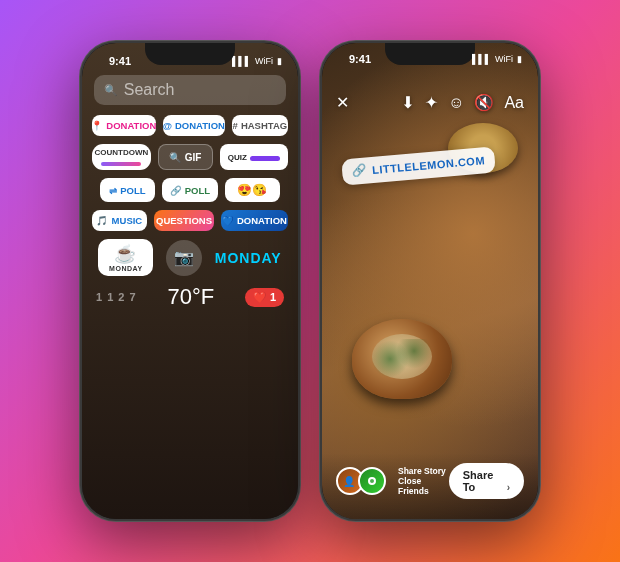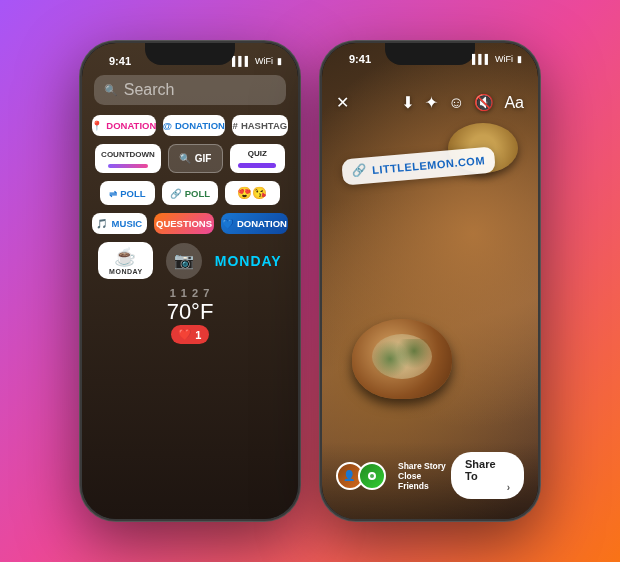--- a/index.html
+++ b/index.html
@@ -150,38 +150,39 @@
     .sticker-btn.location { color: #e91e8c; }
     .sticker-btn.mention { color: #1976d2; }
     .sticker-btn.hashtag { color: #555; }
 
     .sticker-btn.countdown {
       flex-direction: column;
       min-width: 55px;
       padding: 4px 6px;
       font-size: 8px;
       color: #333;
+      border-radius: 11px;
     }
     .countdown-bar {
       width: 40px;
       height: 4px;
       background: linear-gradient(90deg, #8b5cf6, #ec4899);
       border-radius: 2px;
       margin-top: 2px;
     }
 
     .sticker-btn.gif-btn {
       background: rgba(255,255,255,0.15);
       border: 1px solid rgba(255,255,255,0.3);
       color: white;
       font-size: 10px;
     }
 
     .sticker-btn.quiz {
-      flex-direction: column;
+      flex-direction: row;
       font-size: 8px;
     }
     .quiz-bar {
       width: 38px;
       height: 5px;
       background: #7c3aed;
       border-radius: 3px;
       margin-top: 2px;
     }
 
@@ -245,21 +246,20 @@
     }
 
     
     .bottom-bar {
       display: flex;
       align-items: center;
       justify-content: space-between;
       padding: 8px 14px;
       position: relative;
       z-index: 5;
-      flex-direction: column;
     }
 
     .temp-numbers {
       color: rgba(255,255,255,0.5);
       font-size: 11px;
       font-weight: 600;
       letter-spacing: 1px;
     }
 
     .temp-display {
@@ -465,21 +465,20 @@
 
     .share-btn {
       background: white;
       border-radius: 20px;
       padding: 6px 14px;
       display: flex;
       align-items: flex-end;
       font-size: 11px;
       font-weight: 700;
       color: #222;
-      flex-direction: column;
     }
 
     .share-arrow {
       font-size: 10px;
       color: #555;
     }
 
     .dot-indicator {
       width: 8px;
       height: 8px;

